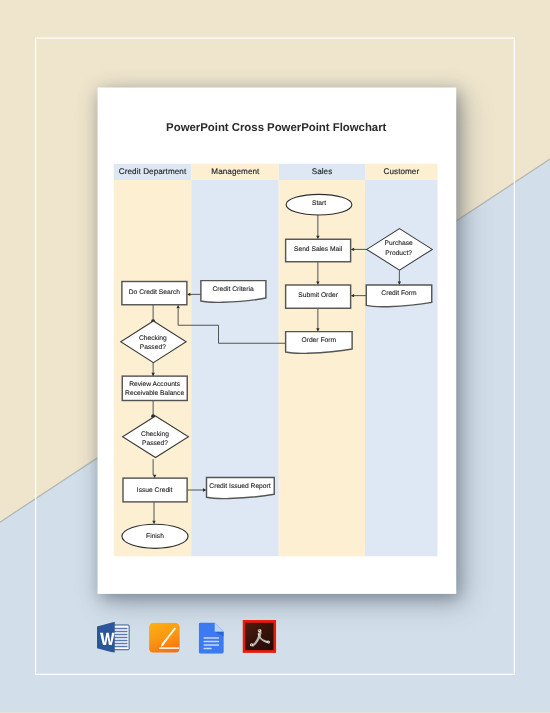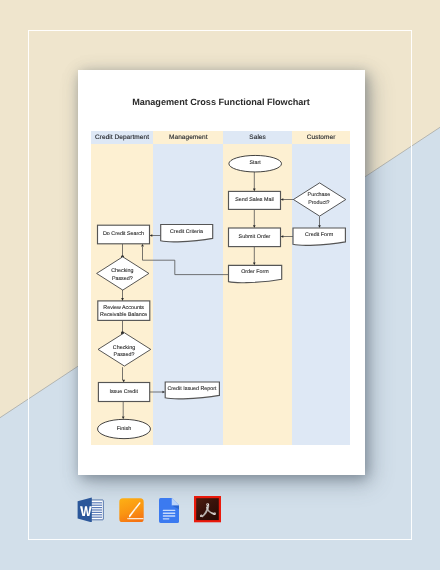--- a/index.html
+++ b/index.html
@@ -58,21 +58,21 @@
   <div class="bg-blue"></div>
   <svg class="bg-edge" viewBox="0 0 440 570">
     <line x1="0" y1="417.7" x2="440" y2="127.3" stroke="#9b9a93" stroke-width="1" opacity=".62"></line>
   </svg>
 
   <div class="frame"></div>
 
   <div class="card-shadow"></div>
   <div class="card">
 
-    <div class="doc-title">Management Cross Functional Flowchart</div>
+    <div class="doc-title">PowerPoint Cross PowerPoint Flowchart</div>
 
     <div class="lanes">
       <div class="lane-head hb" style="left:0;width:62.9px">Credit Department</div>
       <div class="lane-head ho" style="left:62.9px;width:69.6px">Management</div>
       <div class="lane-head hb" style="left:132.5px;width:69px">Sales</div>
       <div class="lane-head ho" style="left:201.5px;width:58px">Customer</div>
 
       <div class="lane-body ho" style="left:0;width:62.9px"></div>
       <div class="lane-body hb" style="left:62.9px;width:69.6px"></div>
       <div class="lane-body ho" style="left:132.5px;width:69px"></div>

